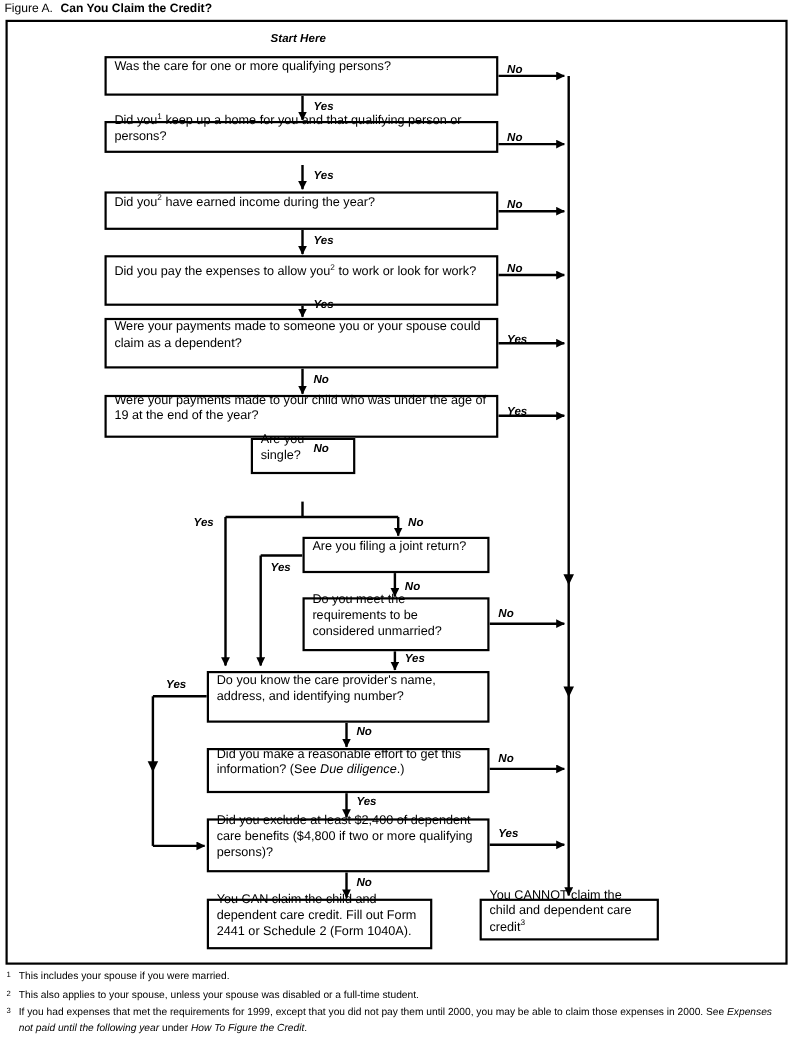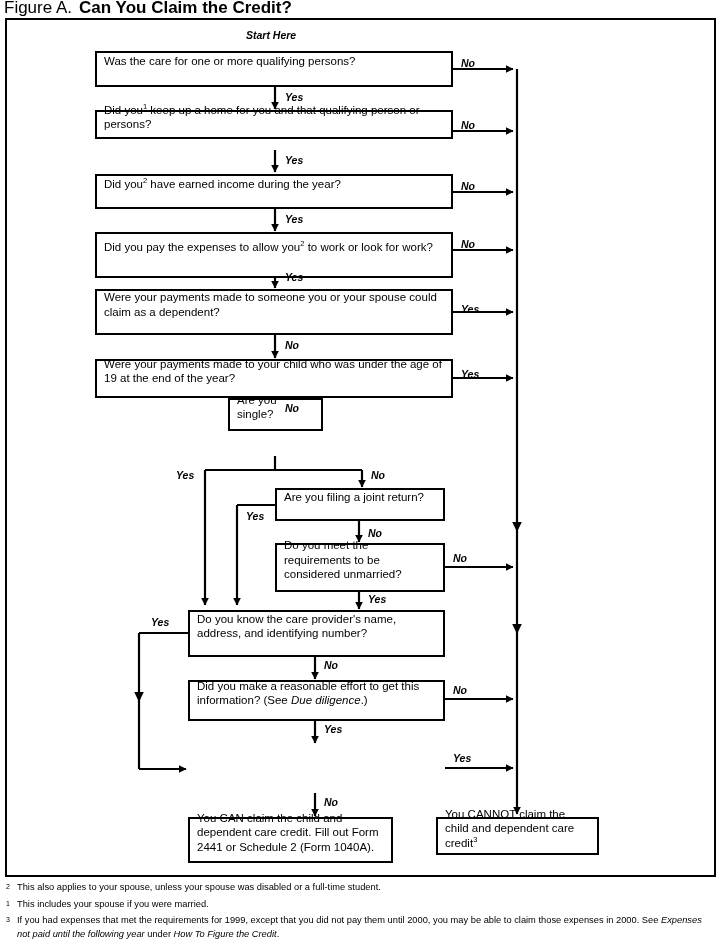--- a/index.html
+++ b/index.html
@@ -5,21 +5,21 @@
 <style>
   html,body{margin:0;padding:0;background:#ffffff;}
   body{
     width:721px;height:950px;position:relative;overflow:hidden;
     font-family:"Liberation Sans","DejaVu Sans",sans-serif;
     color:#000000;
     -webkit-font-smoothing:none;
   }
   #figure-title{
     position:absolute;left:4px;top:0px;width:713px;height:18px;
-    font-size:17px;line-height:16px;white-space:nowrap;
+    font-size:11px;line-height:16px;white-space:nowrap;
   }
   #figure-title .lead{font-weight:normal;}
   #figure-title .strong{font-weight:bold;margin-left:7px;}
 
   #frame{
     position:absolute;left:5px;top:18px;width:711px;height:859px;
     border:2px solid #000;box-sizing:border-box;background:#fff;
   }
 
   #canvas{position:absolute;left:0;top:0;width:721px;height:950px;}
@@ -161,20 +161,23 @@
   </div>
 
   <div class="node" style="left:188px;top:610px;width:257px;height:47px;">
     <span class="txt">Do you know the care provider's name, address, and identifying number?</span>
   </div>
 
   <div class="node" style="left:188px;top:680px;width:257px;height:41px;">
     <span class="txt"><span>Did you make a reasonable effort to get this information? (See </span><span class="ital">Due diligence</span><span>.)</span></span>
   </div>
 
+  <div class="node" style="left:188px;top:744px;width:257px;height:49px;">
+    <span class="txt">Did you exclude at least $2,400 of dependent care benefits ($4,800 if two or more qualifying persons)?</span>
+  </div>
 
   <div class="node" style="left:188px;top:817px;width:205px;height:46px;">
     <span class="txt">You CAN claim the child and dependent care credit. Fill out Form 2441 or Schedule 2 (Form 1040A).</span>
   </div>
 
   <div class="node" style="left:436px;top:817px;width:163px;height:38px;">
     <span class="txt"><span>You CANNOT claim the child and dependent care credit</span><sup>3</sup></span>
   </div>
 
   <span class="elabel" style="left:461px;top:57px;">No</span>
@@ -198,24 +201,24 @@
   <span class="elabel" style="left:151px;top:616px;">Yes</span>
   <span class="elabel" style="left:324px;top:659px;">No</span>
   <span class="elabel" style="left:453px;top:684px;">No</span>
   <span class="elabel" style="left:324px;top:723px;">Yes</span>
   <span class="elabel" style="left:453px;top:752px;">Yes</span>
   <span class="elabel" style="left:324px;top:796px;">No</span>
 </div>
 
 <div id="footnotes">
   <div class="fn">
+    <span class="mk">1</span>
+    <p>This includes your spouse if you were married.</p>
+  </div>
+  <div class="fn">
     <span class="mk">2</span>
     <p>This also applies to your spouse, unless your spouse was disabled or a full-time student.</p>
-  </div>
-  <div class="fn">
-    <span class="mk">1</span>
-    <p>This includes your spouse if you were married.</p>
   </div>
   <div class="fn">
     <span class="mk">3</span>
     <p><span>If you had expenses that met the requirements for 1999, except that you did not pay them until 2000, you may be able to claim those expenses in 2000. See </span><span class="ital">Expenses not paid until the following year</span><span> under </span><span class="ital">How To Figure the Credit</span><span>.</span></p>
   </div>
 </div>
 
 </body></html>

